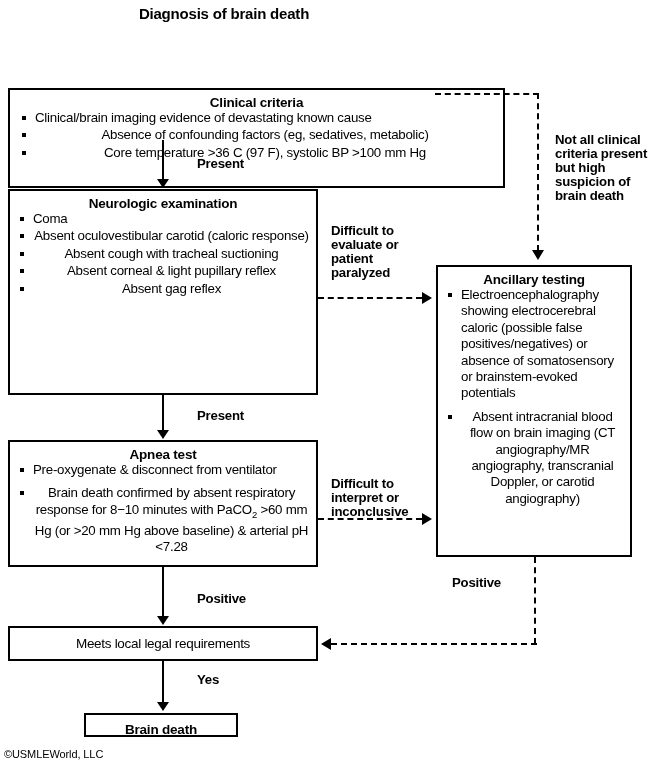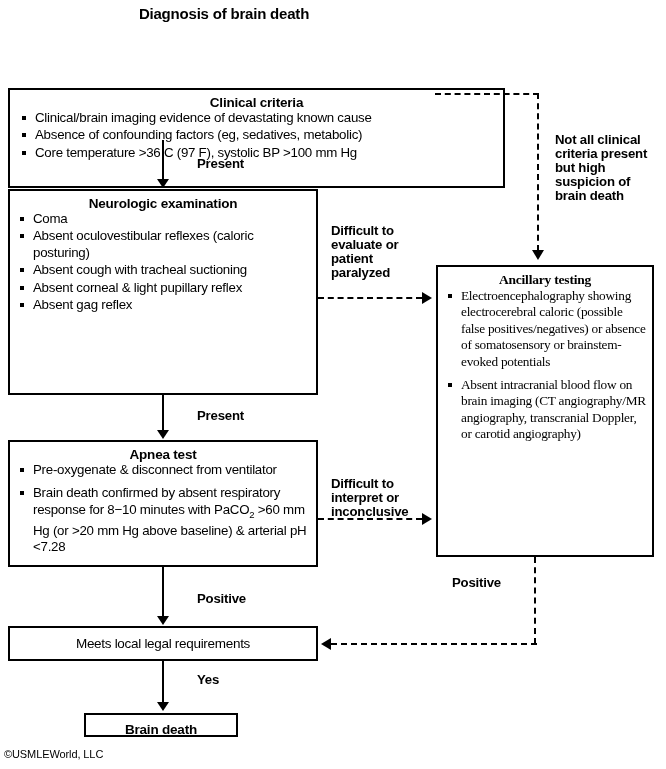--- a/index.html
+++ b/index.html
@@ -56,28 +56,28 @@
   }
   .node-list li::before {
     content: "";
     position: absolute;
     left: 4px;
     top: 6px;
     width: 4px;
     height: 4px;
     background: #000000;
   }
-  .node-list li + li { margin-top: 1px; }
+  .node-list li + li { margin-top: 1px; text-align: center; }
   .node-list.spaced li + li { margin-top: 7px; }
 
   
   #box-clinical     { left: 8px;   top: 40px;  width: 497px; height: 100px; padding: 5px 8px 0 8px; margin-top: 48px; }
   #box-neuro        { left: 8px;   top: 189px; width: 310px; height: 206px; padding: 5px 6px 0 6px; }
   #box-apnea        { left: 8px;   top: 440px; width: 310px; height: 127px; padding: 5px 6px 0 6px; }
-  #box-ancillary    { left: 436px; top: 265px; width: 218px; height: 292px; padding: 5px 6px 16px 6px; font-family: Liberation Serif, serif; }
+  #box-ancillary    { left: 436px; top: 265px; width: 196px; height: 292px; padding: 5px 6px 16px 6px; }
   #box-legal        { left: 8px;   top: 626px; width: 310px; height: 35px; }
   #box-braindeath   { left: 84px;  top: 713px; width: 154px; height: 24px; }
 
   #box-legal .plain-label {
     font-size: 13.5px;
     text-align: center;
     line-height: 31px;
     letter-spacing: -0.3px;
   }
   #box-braindeath .bold-label {
@@ -162,21 +162,21 @@
   </div>
 
   <div class="abs v-arrow-line" style="left:162px; top:140px; height:40px;"></div>
   <div class="abs v-arrow-head" style="left:157px; top:179px;"></div>
   <div class="abs edge-label" style="left:197px; top:157px;">Present</div>
 
   <div class="abs node-box" id="box-neuro">
     <div class="node-title">Neurologic examination</div>
     <ul class="node-list">
       <li>Coma</li>
-      <li>Absent oculovestibular reflexes (caloric posturing)</li>
+      <li>Absent oculovestibular carotid (caloric response)</li>
       <li>Absent cough with tracheal suctioning</li>
       <li>Absent corneal &amp; light pupillary reflex</li>
       <li>Absent gag reflex</li>
     </ul>
   </div>
 
   <div class="abs v-arrow-line" style="left:162px; top:395px; height:36px;"></div>
   <div class="abs v-arrow-head" style="left:157px; top:430px;"></div>
   <div class="abs edge-label" style="left:197px; top:409px;">Present</div>
 

